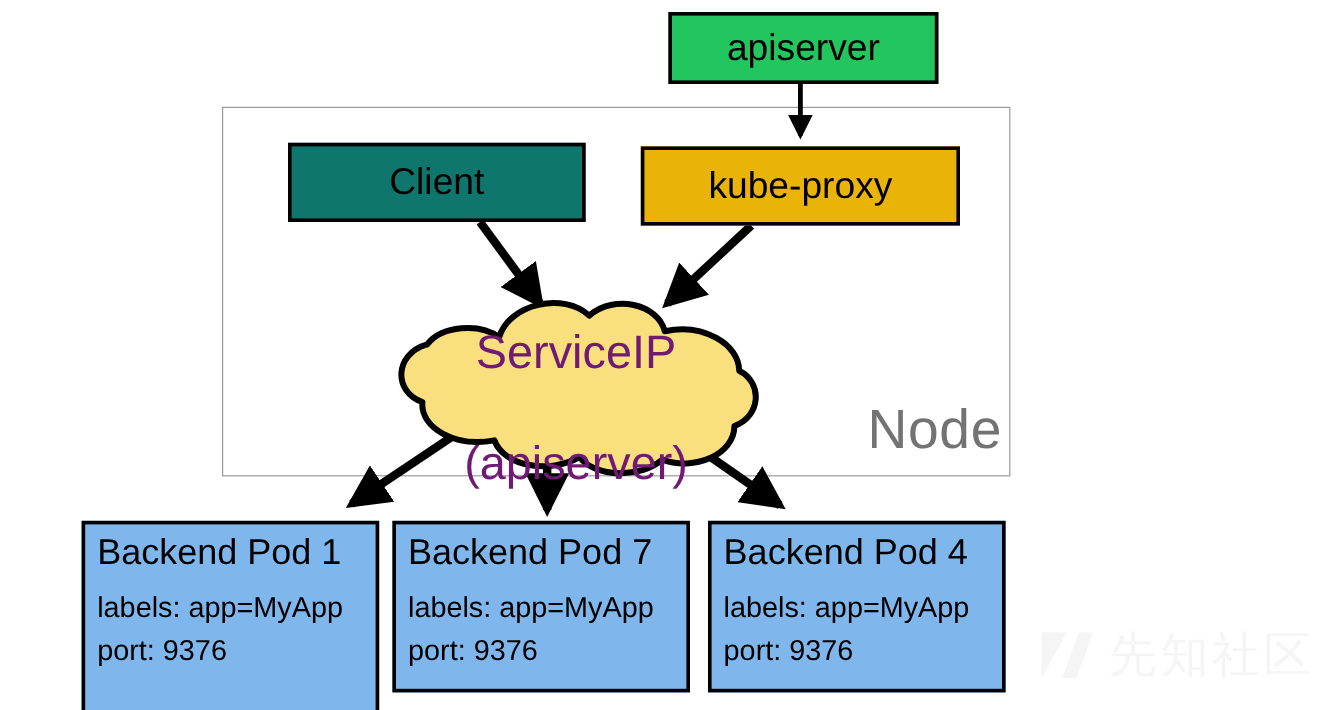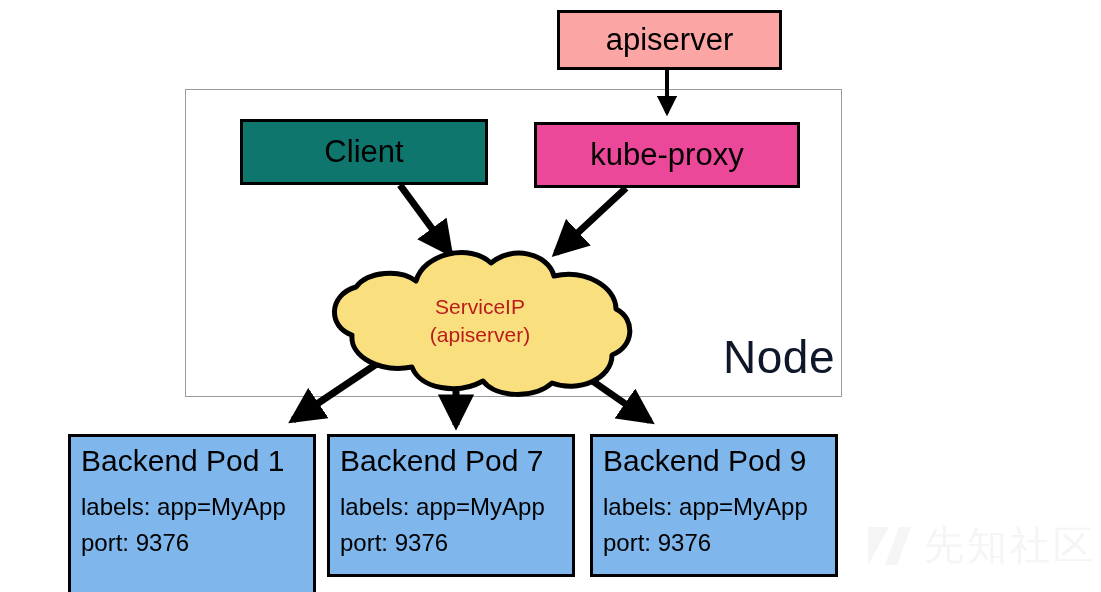--- a/index.html
+++ b/index.html
@@ -25,65 +25,66 @@
   }
   .node-box {
     position: absolute;
     border: 1px solid #9a9a9a;
     background: #ffffff;
     box-sizing: border-box;
   }
   .node-label {
     position: absolute;
     font-size: 46px;
-    color: #0f172a;
+    color: #737373;
     font-weight: 300;
     letter-spacing: 0.5px;
     white-space: nowrap;
   }
   .box {
     position: absolute;
     box-sizing: border-box;
     border: 3px solid #000000;
     display: flex;
     align-items: center;
     justify-content: center;
     z-index: 3;
   }
   .box-label {
     font-size: 31px;
     color: #000000;
     white-space: nowrap;
   }
-  .box-apiserver { background: #fca5a5; }
+  .box-apiserver { background: #22c55e; }
   .box-client    { background: #0f766e; }
-  .box-kubeproxy { background: #ec4899; }
+  .box-kubeproxy { background: #eab308; }
 
   .cloud-wrap {
     position: absolute;
     z-index: 2;
   }
   .cloud-text {
     position: absolute;
     left: 0;
     top: 0;
     width: 100%;
     height: 100%;
     display: flex;
     flex-direction: column;
     align-items: center;
     justify-content: center;
     text-align: center;
     pointer-events: none;
   }
   .cloud-text span {
-    font-size: 21px;
-    color: #b91c1c;
+    font-size: 39px;
+    color: #701a75;
     line-height: 1.32;
     white-space: nowrap;
+    margin-top: 40px;
   }
 
   .pod {
     position: absolute;
     box-sizing: border-box;
     border: 3px solid #000000;
     background: #7fb6ec;
     padding: 6px 10px 8px 10px;
     z-index: 3;
   }
@@ -206,21 +207,21 @@
     <div class="pod-line">port: 9376</div>
   </div>
 
   <div class="pod" style="left:327px; top:434px; width:248px; height:143px;">
     <div class="pod-title">Backend Pod 7</div>
     <div class="pod-line first">labels: app=MyApp</div>
     <div class="pod-line">port: 9376</div>
   </div>
 
   <div class="pod" style="left:590px; top:434px; width:248px; height:143px;">
-    <div class="pod-title">Backend Pod 9</div>
+    <div class="pod-title">Backend Pod 4</div>
     <div class="pod-line first">labels: app=MyApp</div>
     <div class="pod-line">port: 9376</div>
   </div>
 
   <div class="watermark" style="left:868px; top:518px;">
     <div class="wm-mark"></div>
     <div class="wm-text">先知社区</div>
   </div>
 
 </div>

